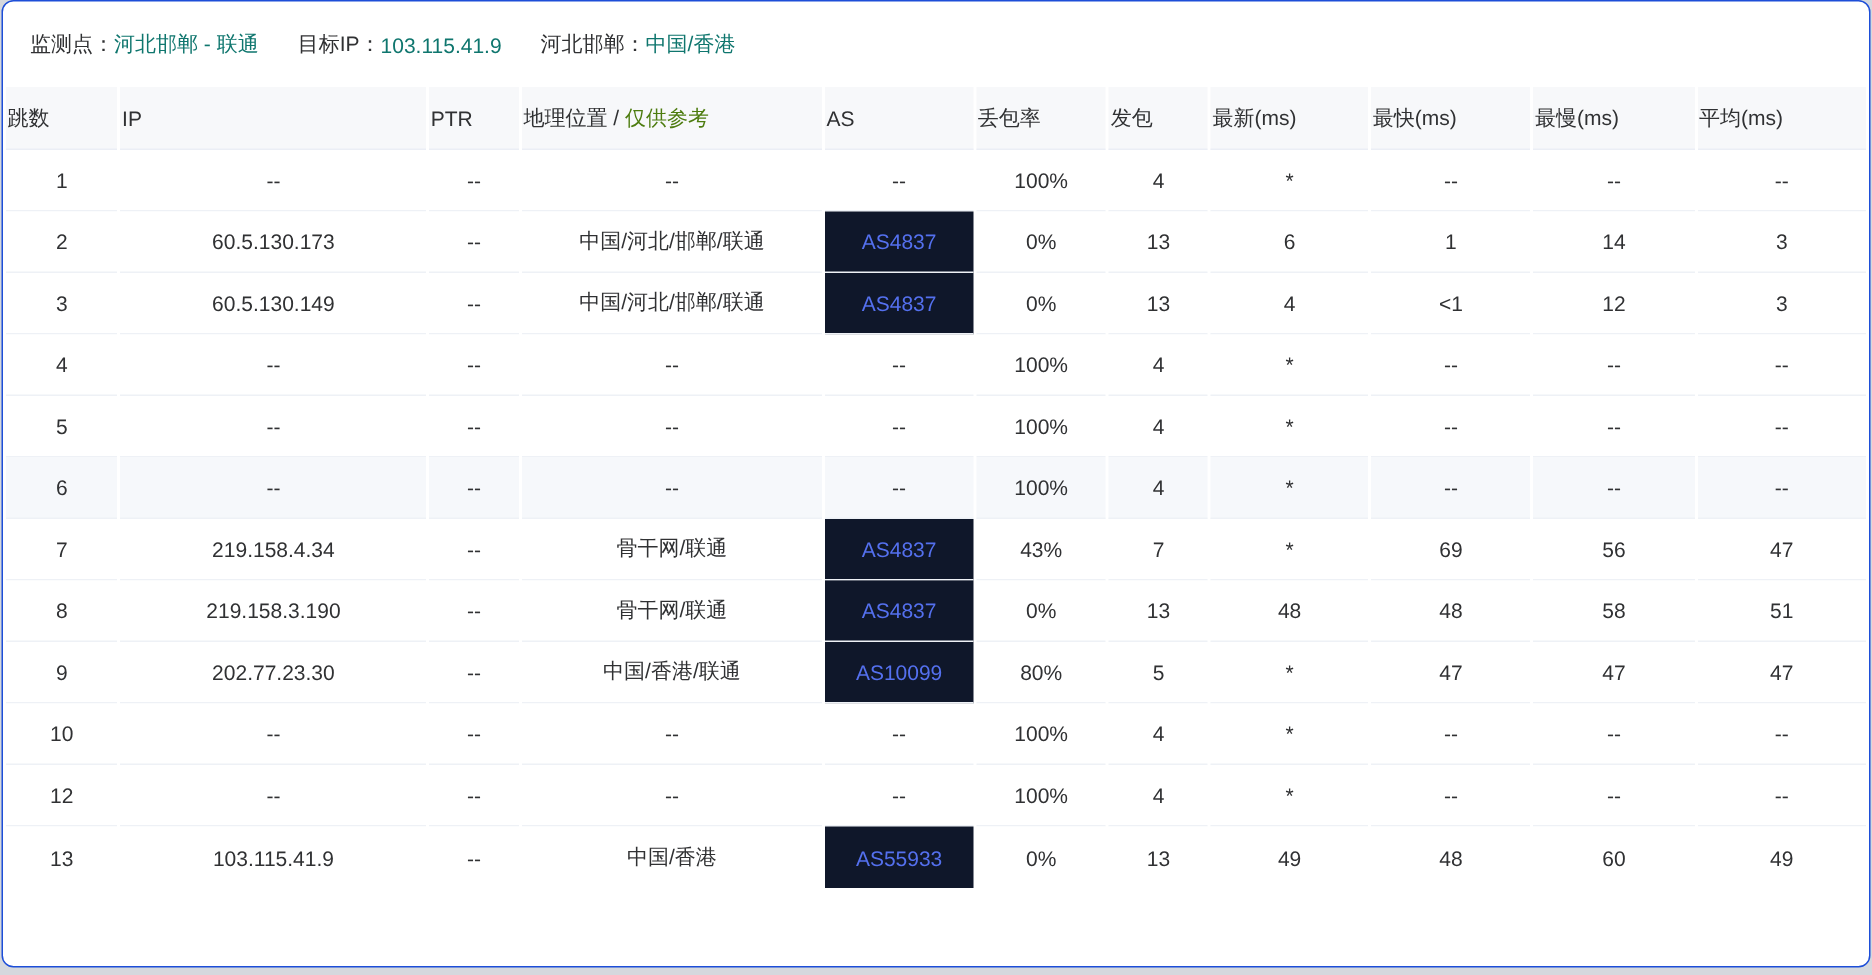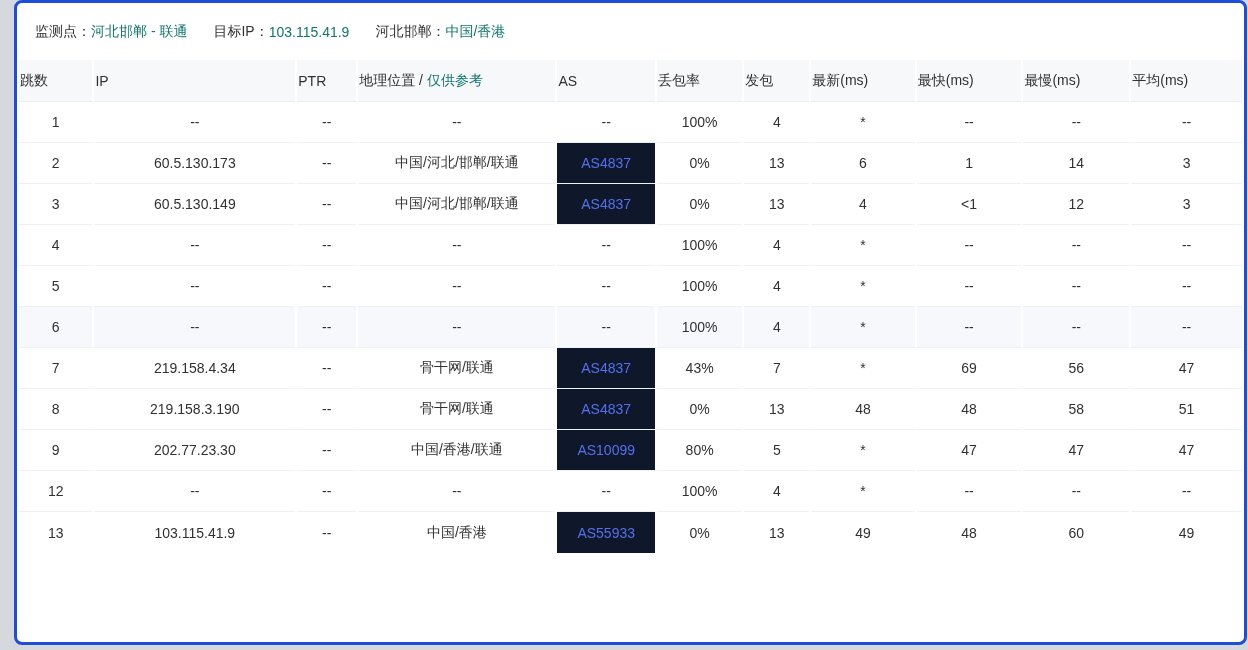--- a/index.html
+++ b/index.html
@@ -4,24 +4,24 @@
 <style>
   * { box-sizing: border-box; }
   html, body {
     margin: 0; padding: 0;
     width: 1248px; height: 650px;
     background: #d5d8dd;
     font-family: "Liberation Sans", "DejaVu Sans", sans-serif;
   }
   .container {
     position: absolute;
-    top: 0; left: 14px; right: 1px;
+    top: 0; left: 1px; right: 1px;
     height: 645px;
     background: #ffffff;
-    border: 3px solid #1d4ed8;
+    border: 1px solid #1d4ed8;
     border-radius: 8px;
     overflow: hidden;
   }
   
   .topbar {
     height: 57px;
     display: flex;
     align-items: center;
     padding: 0 18px;
     font-size: 14px;
@@ -40,21 +40,21 @@
   th {
     background: #f7f8fa;
     height: 42px;
     font-weight: 400;
     font-size: 14px;
     color: #303133;
     text-align: left;
     border-bottom: 1px solid #ebeef5;
     white-space: nowrap;
   }
-  th .note { color: #0f766e; }
+  th .note { color: #4d7c0f; }
   td {
     background: #ffffff;
     height: 41px;
     text-align: center;
     font-size: 14px;
     color: #303133;
     border-bottom: 1px solid #eef1f6;
     overflow: hidden;
     white-space: nowrap;
   }
@@ -224,20 +224,33 @@
           <td>中国/香港/联通</td>
           <td class="as-cell"><span class="as-link">AS10099</span></td>
           <td>80%</td>
           <td>5</td>
           <td>*</td>
           <td>47</td>
           <td>47</td>
           <td>47</td>
         </tr>
         <tr>
+          <td>10</td>
+          <td>--</td>
+          <td>--</td>
+          <td>--</td>
+          <td>--</td>
+          <td>100%</td>
+          <td>4</td>
+          <td>*</td>
+          <td>--</td>
+          <td>--</td>
+          <td>--</td>
+        </tr>
+        <tr>
           <td>12</td>
           <td>--</td>
           <td>--</td>
           <td>--</td>
           <td>--</td>
           <td>100%</td>
           <td>4</td>
           <td>*</td>
           <td>--</td>
           <td>--</td>

